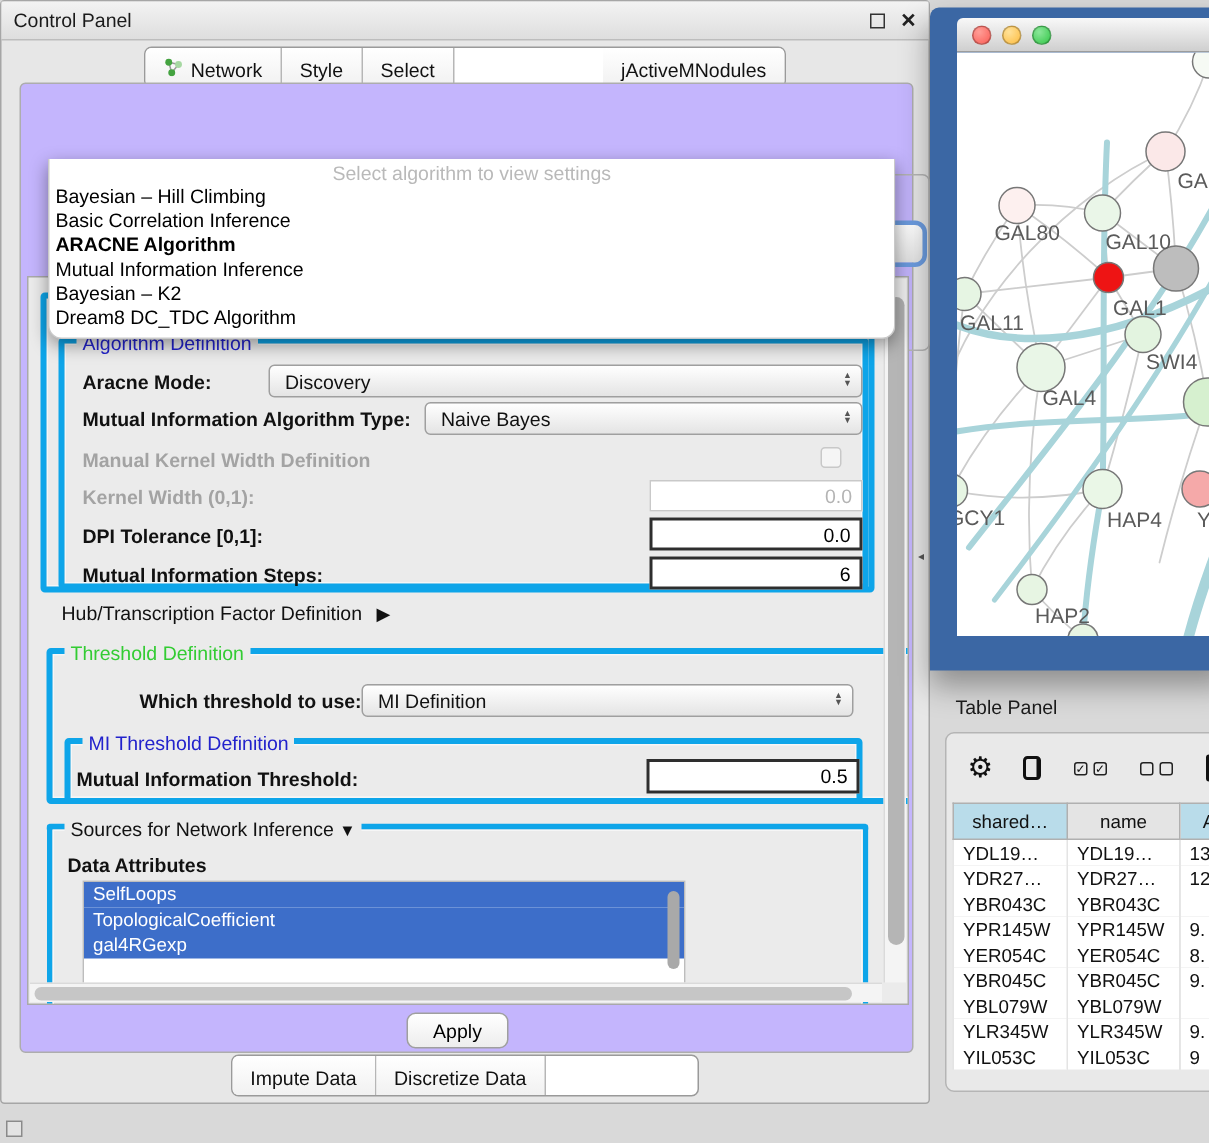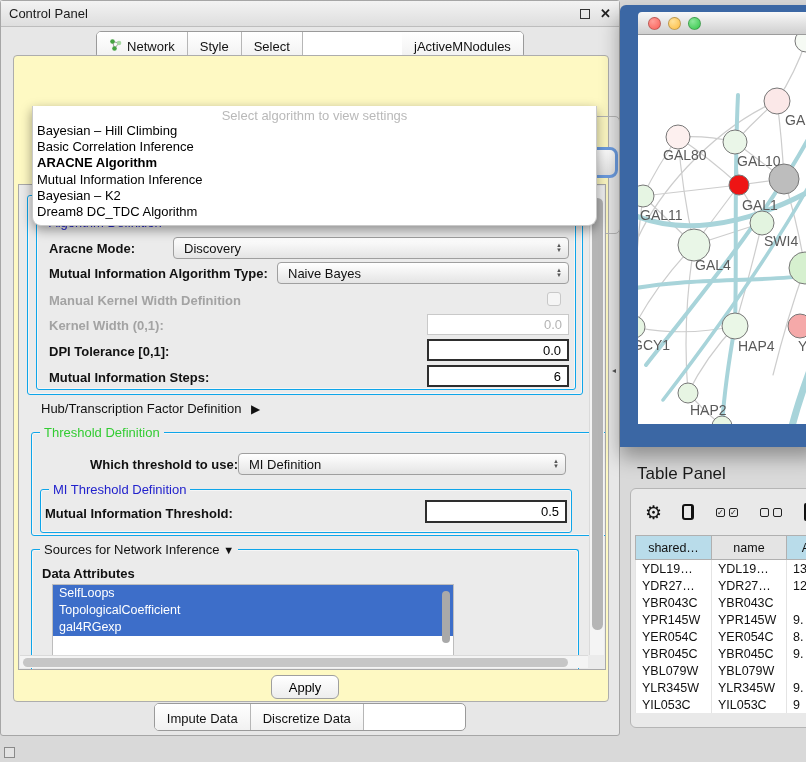--- a/index.html
+++ b/index.html
@@ -25,21 +25,21 @@
   .segbar{display:flex; border:1px solid #9a9a9a; border-radius:5px; overflow:hidden;
     background:#fff; height:28px;}
   .seg{padding:2px 12px 0 12px; font-size:13px; background:linear-gradient(#ffffff,#f1f1f1);
     border-right:1px solid #b6b6b6; display:flex; align-items:center; gap:5px; cursor:default;}
   .seg:last-child{border-right:none;}
   .seg.sel{background:var(--tabsel); color:#ededed; text-shadow:0 1px 1px rgba(0,0,0,.2);margin-top:28px;}
   .top-tabs{top:30px;}
   .bottom-tabs{top:702px;}
 
   .cp-content{position:absolute; left:12px; top:54px; width:596px; height:647px;
-    border:1px solid #adadad; border-radius:4px; background:#fef9c3;}
+    border:1px solid #adadad; border-radius:4px; background:#c4b5fd;}
 
   
   .frag-group{position:absolute; left:530px; top:60px; width:76px; height:118px;
     border:1px solid #b5b5b5; border-radius:5px;}
   .frag-combo-focus{position:absolute; left:520px; top:91px; width:84px; height:31px;
     border:3px solid #6c9ce0; border-radius:8px; background:linear-gradient(#fff,#e3e3e3);}
   .combo-ghost{position:absolute; left:38px; top:146px; width:546px; height:27px;
     border:1px solid #b9b9b9; border-radius:6px; background:linear-gradient(#fbfbfb,#ececec);
     color:#9f9f9f; display:flex; align-items:center; padding:0 12px; font-size:13px;}
 
@@ -56,21 +56,21 @@
     border:1px solid #a9a9a9; background:#ebebeb; overflow:hidden;}
   .vscroll{position:absolute; right:1px; top:1px; bottom:14px; width:15px; background:#f4f4f4;
     border-left:1px solid #dadada;}
   .vthumb{position:absolute; left:1.5px; top:12px; width:11px; height:432px;
     background:#b5b5b5; border-radius:6px;}
   .hscroll{position:absolute; left:1px; right:17px; bottom:1px; height:13px; background:#f4f4f4;
     border-top:1px solid #dadada;}
   .hthumb{position:absolute; left:3px; top:1.5px; height:9px; width:96%;
     background:#c6c6c6; border-radius:5px;}
 
-  .group{position:relative; border:1px solid #0ea5e9; border-radius:3px;
+  .group{position:relative; border:4px solid #0ea5e9; border-radius:3px;
     box-shadow:inset 0 0 0 1px #f6f6f6;}
   .group-title{position:absolute; top:-8px; left:8px; background:#ebebeb; padding:0 4px;
     font-size:13px; white-space:nowrap;}
   .t-blue{color:var(--titleblue);}
   .t-green{color:var(--titlegreen);}
 
   .lbl{font-weight:bold; font-size:13px;}
   .lbl-dis{font-weight:bold; font-size:13px; color:#a3a3a3;}
 
   .combo{background:linear-gradient(#ffffff,#e4e4e4); border:1px solid #9f9f9f; border-radius:4px;
@@ -104,21 +104,21 @@
     background:var(--frameblue); border-radius:6px 0 0 0;
     box-shadow:0 10px 20px rgba(0,0,0,.35); padding:7px 0 21px 18px;}
   .net-titlebar{height:23px; background:linear-gradient(#f8f8f8,#cfcfcf);
     border-radius:4px 0 0 0; border-bottom:1px solid #9c9c9c;
     display:flex; align-items:center; padding-left:10px; gap:7px;}
   .light{width:13px; height:13px; border-radius:50%; border:1px solid rgba(0,0,0,.25);}
   .net-canvas{background:#fff; height:389px; overflow:hidden; position:relative;}
   .net-canvas svg{display:block;}
 
   
-  .tp-title{position:absolute; left:637px; top:464px; font-size:17px; color:#1a1a1a;}
+  .tp-title{position:absolute; left:637px; top:464px; font-size:13px; color:#1a1a1a;}
   .tp-box{position:absolute; left:630px; top:488px; width:185px; height:240px;
     background:#e9e9e9; border:1px solid #b5b5b5; border-radius:6px; overflow:hidden;}
   .tp-toolbar{height:46px; display:flex; align-items:center; gap:0; padding-left:14px;}
   .gear{font-size:19px; color:#111; line-height:19px;}
   .cols-ico{width:19px; height:16px; border:2px solid #111; border-radius:3px; margin-left:20px;
     position:relative;}
   .cols-ico::after{content:""; position:absolute; left:7px; top:0; bottom:0; width:2px; background:#111;}
   .cbpair{display:flex; gap:4px; margin-left:22px;}
   .cb{width:9px; height:9px; border:1.5px solid #222; border-radius:2px; font-size:8px;
     line-height:8px; text-align:center; color:#111;}

